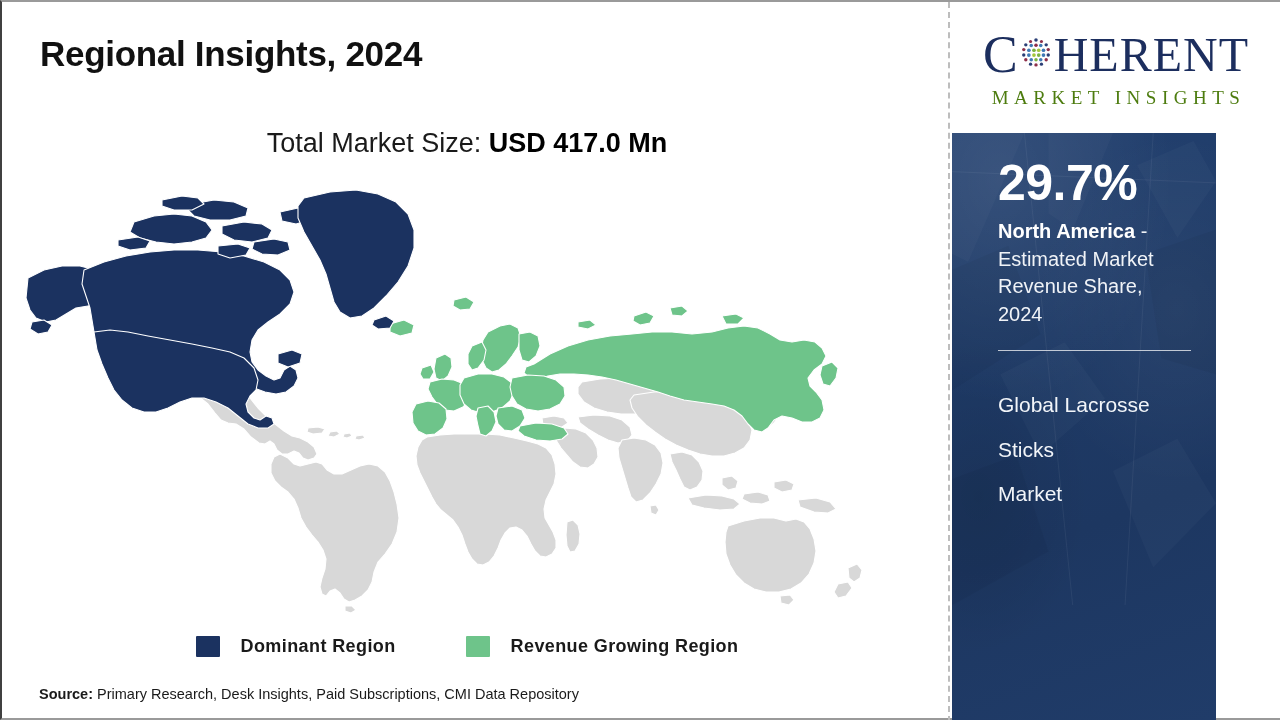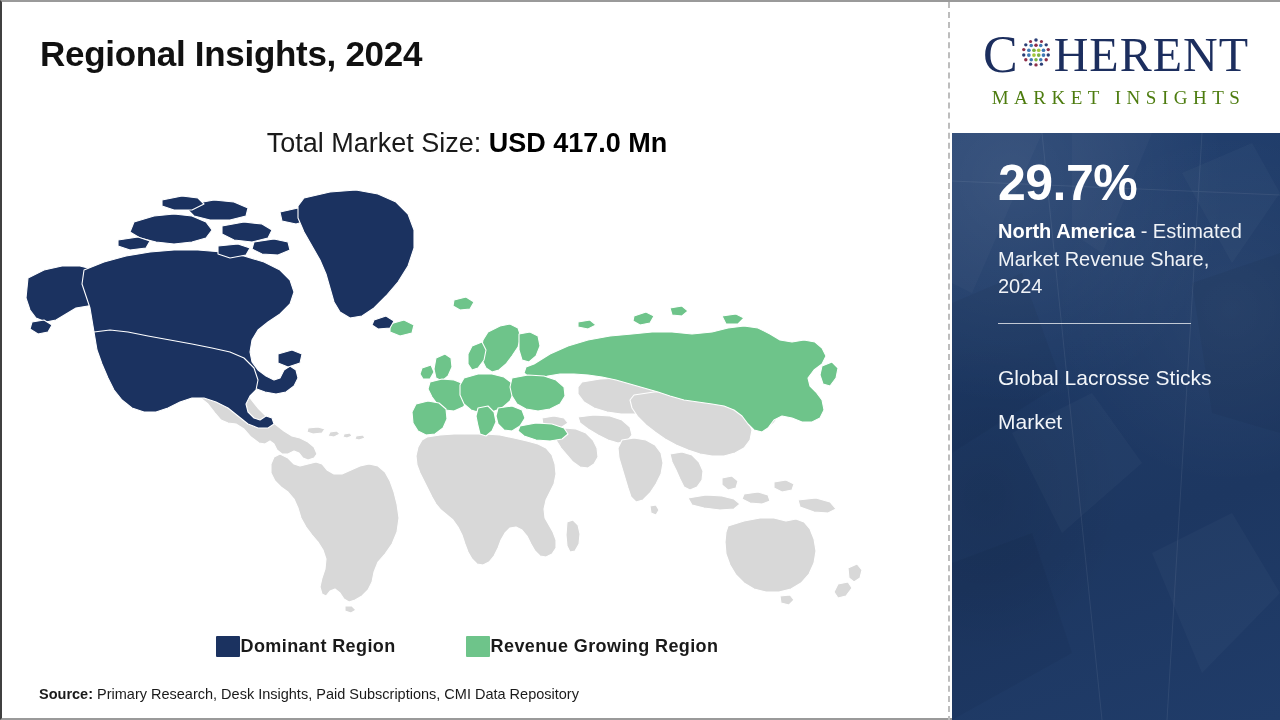--- a/index.html
+++ b/index.html
@@ -43,21 +43,21 @@
   .map-wrap{
     position:absolute;left:20px;top:180px;width:900px;height:440px;
   }
   .map-wrap svg{display:block;width:100%;height:100%;}
 
   
   .legend{
     position:absolute;left:0;top:634px;width:930px;
     display:flex;justify-content:center;align-items:center;gap:70px;
   }
-  .legend-item{display:flex;align-items:center;gap:1px;}
+  .legend-item{display:flex;align-items:center;gap:21px;}
   .swatch{width:24px;height:21px;display:block;border-radius:1px;}
   .legend-label{font-size:18px;font-weight:bold;color:#1a1a1a;letter-spacing:0.4px;}
 
   
   .source{
     position:absolute;left:37px;top:684px;
     font-size:14.5px;color:#1a1a1a;white-space:nowrap;
   }
   .source b{font-weight:bold;}
 
@@ -77,21 +77,21 @@
   .globe{
     width:34px;height:34px;margin:0 1px 3px 0;display:block;
   }
   .logo-sub{
     font-family:"Liberation Serif", serif;
     font-size:19px;color:#4d7c0f;letter-spacing:5.5px;
     margin-top:4px;padding-left:5px;
   }
 
   .blue-panel{
-    position:absolute;left:950px;top:131px;width:328px;height:587px;
+    position:absolute;left:950px;top:131px;width:264px;height:587px;
     background:
       radial-gradient(120% 70% at 18% 8%, rgba(255,255,255,0.085) 0%, rgba(255,255,255,0) 55%),
       radial-gradient(90% 50% at 85% 30%, rgba(255,255,255,0.05) 0%, rgba(255,255,255,0) 60%),
       radial-gradient(70% 45% at 10% 62%, rgba(0,0,0,0.10) 0%, rgba(0,0,0,0) 60%),
       linear-gradient(160deg,#234170 0%,#1e3a66 35%,#1d3761 65%,#203c69 100%);
     overflow:hidden;
     box-sizing:border-box;
   }
   .texture{position:absolute;inset:0;opacity:.5;}
   .panel-inner{position:relative;padding:25px 33px 0 46px;}

